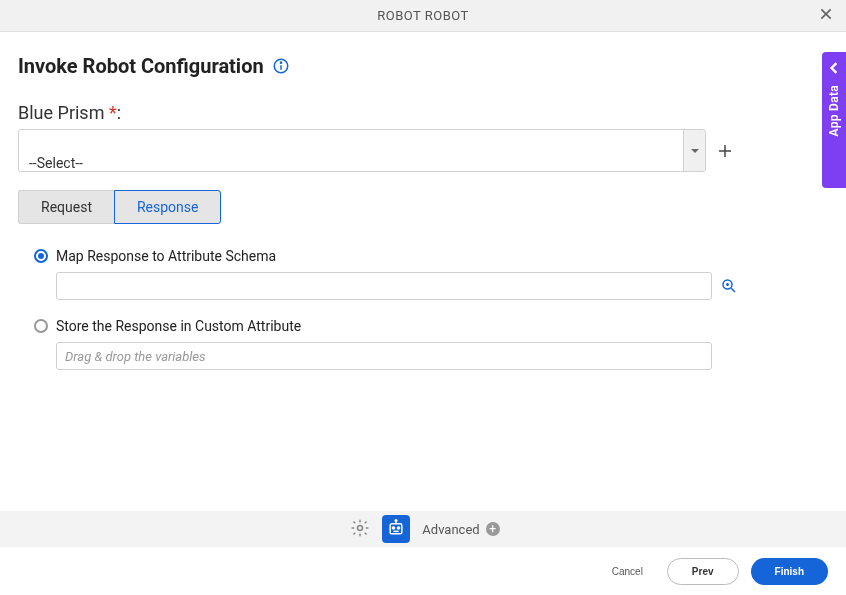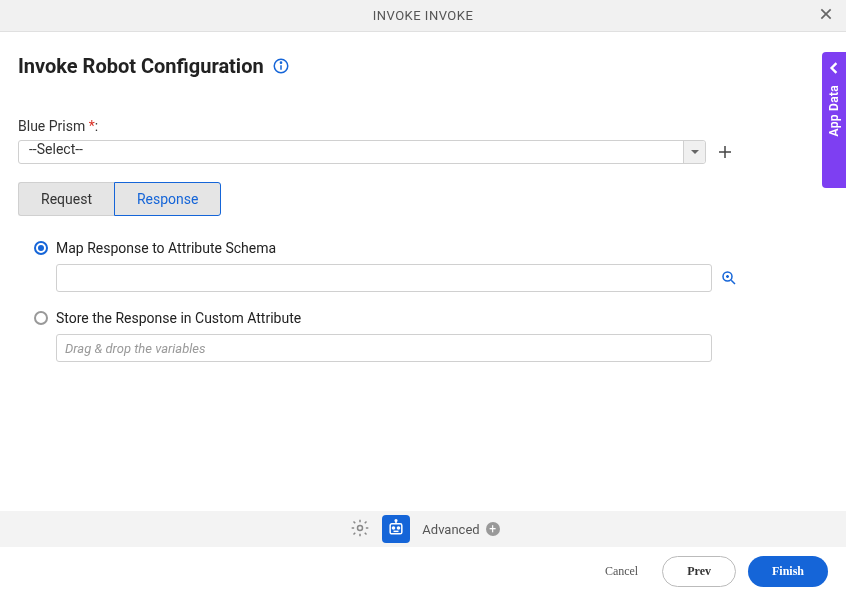--- a/index.html
+++ b/index.html
@@ -49,21 +49,21 @@
       width: 16px;
       height: 16px;
     }
     .content {
       padding: 22px 18px 0 18px;
     }
     .page-title {
       display: flex;
       align-items: center;
       gap: 8px;
-      margin-bottom: 40px;
+      margin-bottom: 24px;
     }
     .page-title h1 {
       font-size: 20px;
       font-weight: 700;
       color: #222;
     }
     .info-icon {
       color: #1565d8;
       width: 18px;
       height: 18px;
@@ -72,42 +72,42 @@
       justify-content: center;
     }
     .info-icon svg {
       width: 18px;
       height: 18px;
     }
     .form-row {
       margin-bottom: 18px;
     }
     .form-label {
-      font-size: 14px;
+      font-size: 18px;
       color: #333;
       margin-bottom: 6px;
       display: block;
     }
     .required {
       color: #d93025;
     }
     .select-row {
       display: flex;
       align-items: center;
       gap: 10px;
     }
     .select-wrapper {
       flex: 1;
       max-width: 688px;
       position: relative;
       border: 1px solid #d0d0d0;
       border-radius: 3px;
-      height: 24px;
-      display: flex;
-      align-items: flex-start;
+      height: 43px;
+      display: flex;
+      align-items: flex-end;
       background: #fff;
     }
     .select-value {
       flex: 1;
       padding: 0 10px;
       font-size: 14px;
       color: #333;
     }
     .select-chevron {
       width: 22px;
@@ -319,23 +319,23 @@
       bottom: 0;
       height: 48px;
       display: flex;
       align-items: center;
       justify-content: flex-end;
       gap: 12px;
       padding: 0 18px;
       background: #fff;
     }
     .btn {
-      font-size: 12px;
-      cursor: pointer;
-      font-family: Liberation Serif, serif;
+      font-size: 10px;
+      cursor: pointer;
+      font-family: Liberation Sans, sans-serif;
       border: none;
       background: none;
     }
     .btn-text {
       color: #555;
       padding: 8px 12px;
     }
     .btn-outline {
       padding: 7px 24px;
       border: 1px solid #bbb;
@@ -349,21 +349,21 @@
       background: #1565d8;
       color: #fff;
       border-radius: 18px;
       font-weight: 600;
     }
   </style>
 </head>
 <body>
 
 <div class="title-bar">
-  <span class="title-bar-text">INVOKE INVOKE</span>
+  <span class="title-bar-text">ROBOT ROBOT</span>
   <div class="close-btn">
     <span>
       <svg viewBox="0 0 24 24" fill="none" stroke="currentColor" stroke-width="2.5">
         <line x1="5" y1="5" x2="19" y2="19"></line>
         <line x1="19" y1="5" x2="5" y2="19"></line>
       </svg>
     </span>
   </div>
 </div>
 

